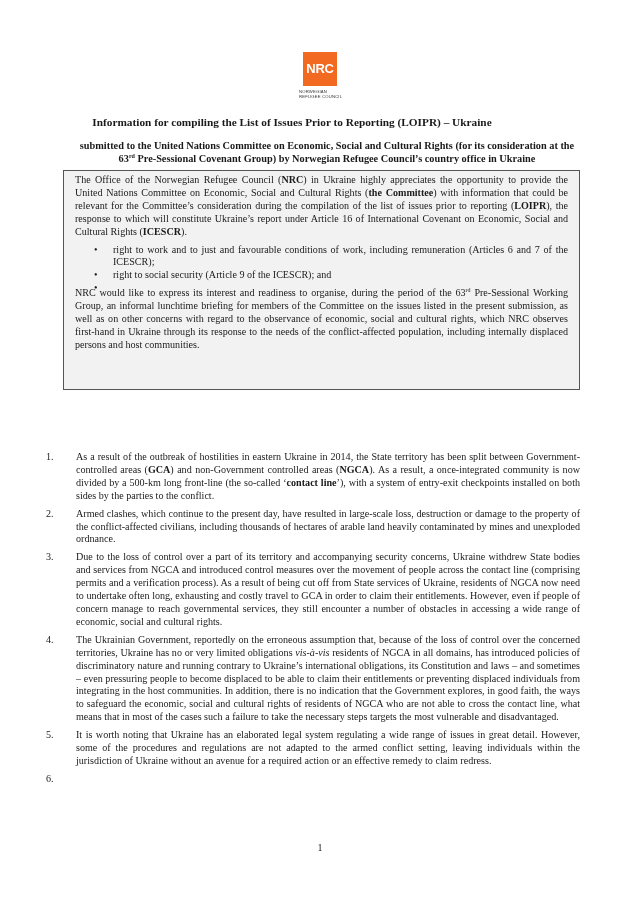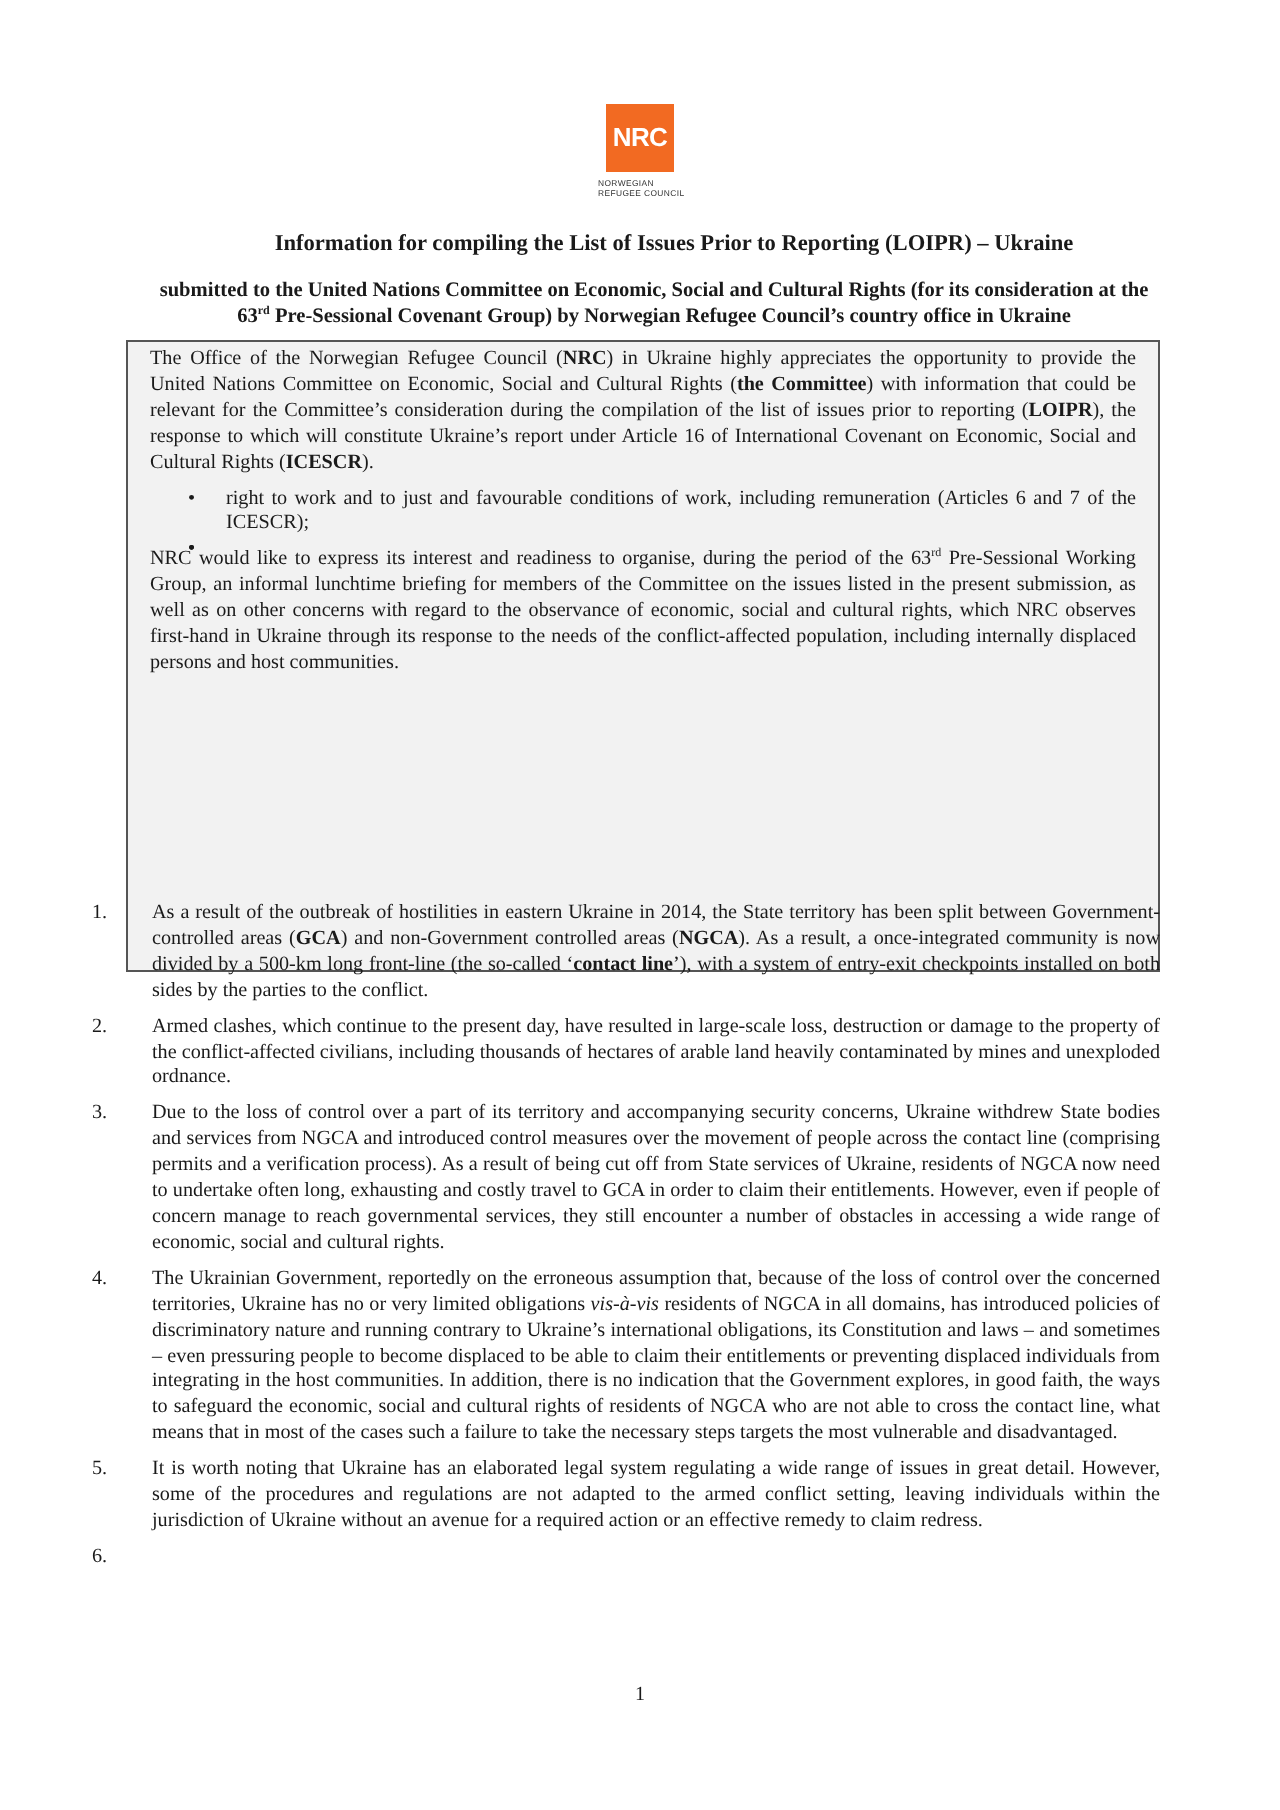--- a/index.html
+++ b/index.html
@@ -13,28 +13,28 @@
     width: 34px; height: 34px; margin: 0 auto; background: #f26a22;
     color: #fff; font-family: "Liberation Sans", sans-serif; font-weight: bold;
     font-size: 13px; line-height: 34px; letter-spacing: -0.3px;
   }
   .logo-sub {
     font-family: "Liberation Sans", sans-serif; font-size: 4.2px; line-height: 5px;
     margin-top: 3px; color: #333; letter-spacing: 0.2px; text-align: left; padding-left: 6px;
   }
   .title {
     position: absolute; left: 0; width: 584px; top: 116px; text-align: center;
-    font-weight: bold; font-size: 11.3px; margin-left: 45px;
+    font-weight: bold; font-size: 11.3px;
   }
   .subtitle {
     position: absolute; left: 77px; width: 500px; top: 139px; text-align: center;
     font-weight: bold; font-size: 10.3px; line-height: 13px;
   }
   .box {
-    position: absolute; left: 63px; top: 170px; width: 517px; height: 316px;
+    position: absolute; left: 63px; top: 170px; width: 517px; height: 220px;
     border: 1px solid #555; background: #f2f2f2; box-sizing: border-box;
     padding: 3px 11px 0 11px; font-size: 10.1px; line-height: 12.9px;
   }
   .box p { margin: 0 0 5px 0; text-align: justify; }
   .box ul { margin: 0 0 5px 0; padding-left: 38px; list-style: none; }
   .box li { position: relative; text-align: justify; }
   .box li .bullet { position: absolute; left: -19px; top: 0; }
   .link { color: #1f57c3; text-decoration: underline; }
   sup { font-size: 6px; line-height: 0; vertical-align: 4px; }
   .numbered { position: absolute; left: 46px; top: 451px; width: 534px;
@@ -56,21 +56,21 @@
 </div>
 
 <div class="title">Information for compiling the List of Issues Prior to Reporting (LOIPR) – Ukraine</div>
 
 <div class="subtitle"><span>submitted to the United Nations Committee on Economic, Social and Cultural Rights (for its consideration at the 63</span><sup>rd</sup><span> Pre-Sessional Covenant Group) by Norwegian Refugee Council’s country office in Ukraine</span></div>
 
 <div class="box">
   <p><span>The Office of the Norwegian Refugee Council (</span><b>NRC</b><span>) in Ukraine highly appreciates the opportunity to provide the United Nations Committee on Economic, Social and Cultural Rights (</span><b>the Committee</b><span>) with information that could be relevant for the Committee’s consideration during the compilation of the list of issues prior to reporting (</span><b>LOIPR</b><span>), the response to which will constitute Ukraine’s report under Article 16 of International Covenant on Economic, Social and Cultural Rights (</span><b>ICESCR</b><span>).</span></p>
   <ul>
     <li><span class="bullet">•</span><span>right to work and to just and favourable conditions of work, including remuneration (Articles 6 and 7 of the ICESCR);</span></li>
-    <li><span class="bullet">•</span></li>
+    <li><span class="bullet">•</span><span>right to social security (Article 9 of the ICESCR); and</span></li>
     <li><span class="bullet">•</span></li>
   </ul>
   <p><span>NRC would like to express its interest and readiness to organise, during the period of the 63</span><sup>rd</sup><span> Pre-Sessional Working Group, an informal lunchtime briefing for members of the Committee on the issues listed in the present submission, as well as on other concerns with regard to the observance of economic, social and cultural rights, which NRC observes first-hand in Ukraine through its response to the needs of the conflict-affected population, including internally displaced persons and host communities.</span></p>
 </div>
 
 <div class="numbered">
   <div class="num-item">
     <span class="num">1.</span>
     <span>As a result of the outbreak of hostilities in eastern Ukraine in 2014, the State territory has been split between Government-controlled areas (</span><b>GCA</b><span>) and non-Government controlled areas (</span><b>NGCA</b><span>). As a result, a once-integrated community is now divided by a 500-km long front-line (the so-called ‘</span><b>contact line</b><span>’), with a system of entry-exit checkpoints installed on both sides by the parties to the conflict.</span>
   </div>

